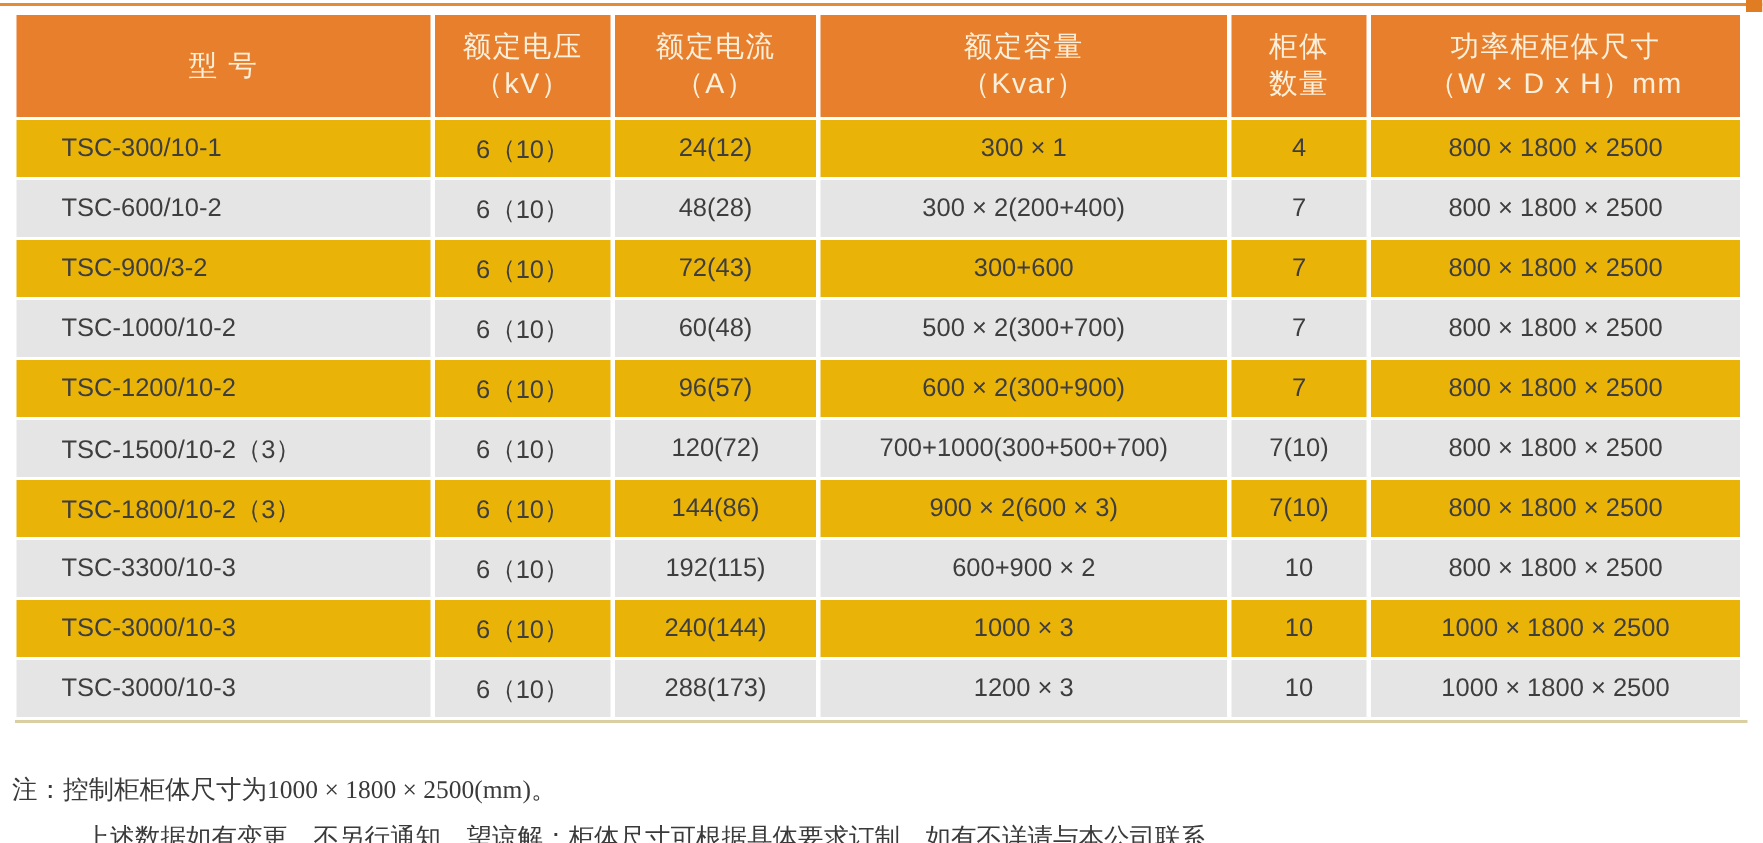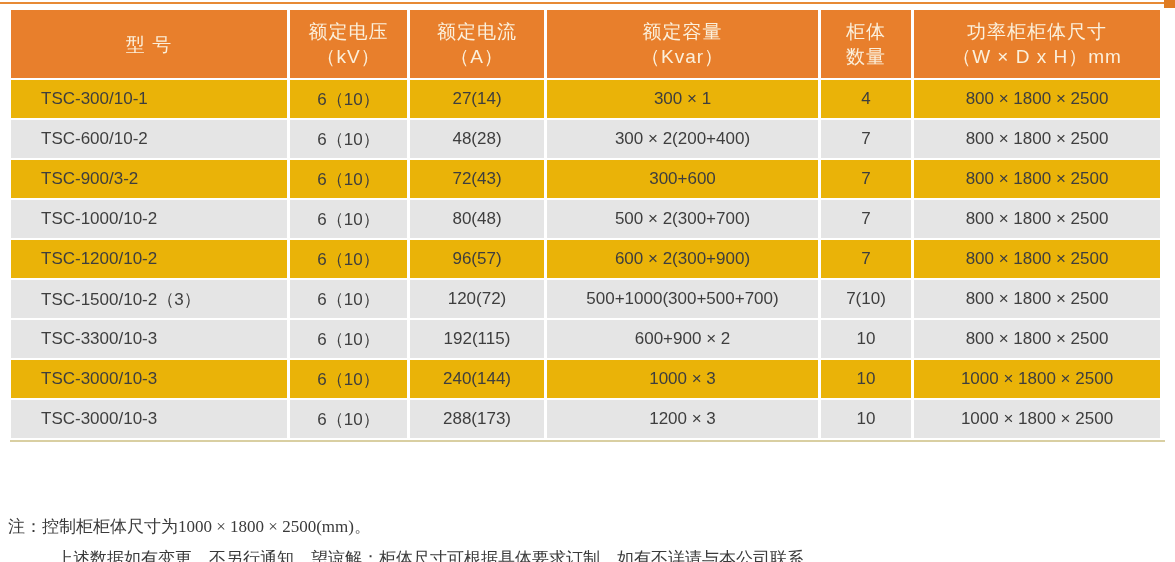--- a/index.html
+++ b/index.html
@@ -114,21 +114,21 @@
             <th>
               <div>功率柜柜体尺寸</div>
               <div>（W × D x H）mm</div>
             </th>
           </tr>
       </thead>
       <tbody id="table-body">
           <tr>
             <td class="col-model">TSC-300/10-1</td>
             <td class="col-voltage">6（10）</td>
-            <td class="col-current">27(14)</td>
+            <td class="col-current">24(12)</td>
             <td class="col-capacity">300 × 1</td>
             <td class="col-cabinets">4</td>
             <td class="col-dimensions">800 × 1800  × 2500</td>
           </tr>
           <tr class="alt">
             <td class="col-model">TSC-600/10-2</td>
             <td class="col-voltage">6（10）</td>
             <td class="col-current">48(28)</td>
             <td class="col-capacity">300 × 2(200+400)</td>
             <td class="col-cabinets">7</td>
@@ -138,38 +138,46 @@
             <td class="col-model">TSC-900/3-2</td>
             <td class="col-voltage">6（10）</td>
             <td class="col-current">72(43)</td>
             <td class="col-capacity">300+600</td>
             <td class="col-cabinets">7</td>
             <td class="col-dimensions">800 × 1800  × 2500</td>
           </tr>
           <tr class="alt">
             <td class="col-model">TSC-1000/10-2</td>
             <td class="col-voltage">6（10）</td>
-            <td class="col-current">80(48)</td>
+            <td class="col-current">60(48)</td>
             <td class="col-capacity">500 × 2(300+700)</td>
             <td class="col-cabinets">7</td>
             <td class="col-dimensions">800 × 1800  × 2500</td>
           </tr>
           <tr>
             <td class="col-model">TSC-1200/10-2</td>
             <td class="col-voltage">6（10）</td>
             <td class="col-current">96(57)</td>
             <td class="col-capacity">600 × 2(300+900)</td>
             <td class="col-cabinets">7</td>
             <td class="col-dimensions">800 × 1800  × 2500</td>
           </tr>
           <tr class="alt">
             <td class="col-model">TSC-1500/10-2（3）</td>
             <td class="col-voltage">6（10）</td>
             <td class="col-current">120(72)</td>
-            <td class="col-capacity">500+1000(300+500+700)</td>
+            <td class="col-capacity">700+1000(300+500+700)</td>
+            <td class="col-cabinets">7(10)</td>
+            <td class="col-dimensions">800 × 1800  × 2500</td>
+          </tr>
+          <tr>
+            <td class="col-model">TSC-1800/10-2（3）</td>
+            <td class="col-voltage">6（10）</td>
+            <td class="col-current">144(86)</td>
+            <td class="col-capacity">900 × 2(600 × 3)</td>
             <td class="col-cabinets">7(10)</td>
             <td class="col-dimensions">800 × 1800  × 2500</td>
           </tr>
           <tr class="alt">
             <td class="col-model">TSC-3300/10-3</td>
             <td class="col-voltage">6（10）</td>
             <td class="col-current">192(115)</td>
             <td class="col-capacity">600+900 × 2</td>
             <td class="col-cabinets">10</td>
             <td class="col-dimensions">800 × 1800  × 2500</td>

